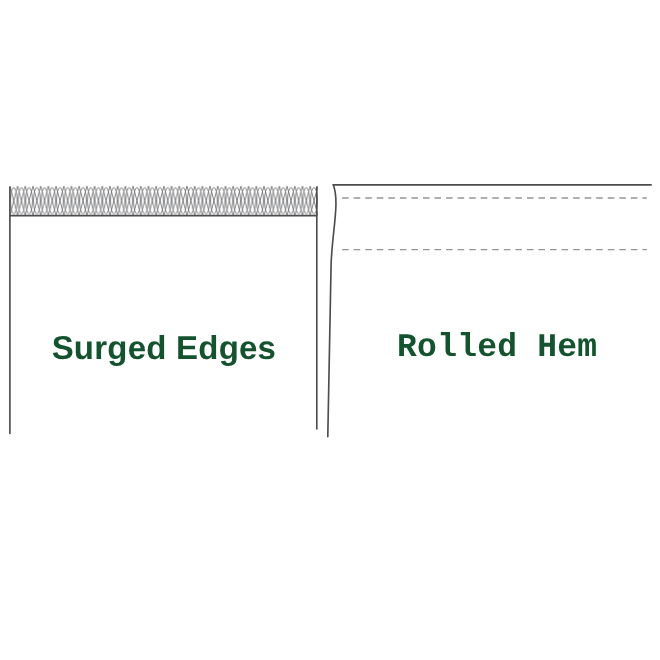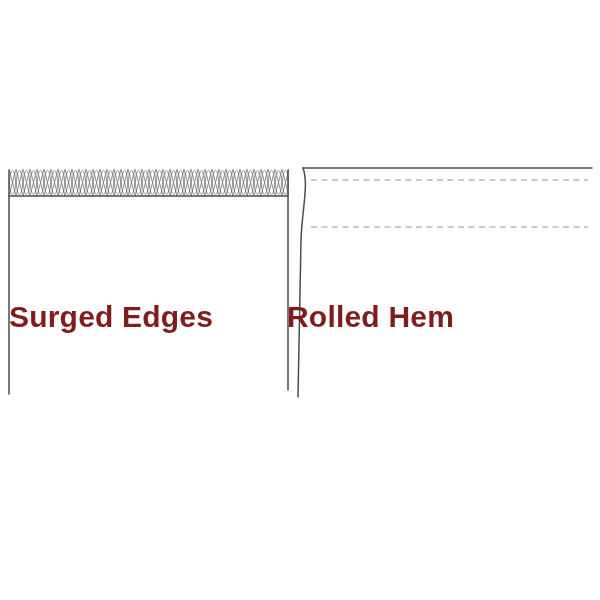--- a/index.html
+++ b/index.html
@@ -16,35 +16,36 @@
     overflow: hidden;
   }
   .canvas svg {
     position: absolute;
     top: 0;
     left: 0;
   }
   .panel-label {
     position: absolute;
     top: 299px;
-    text-align: left;
+    text-align: center;
     font-size: 30px;
     font-weight: 600;
     letter-spacing: 0.2px;
-    color: #7f1d1d;
+    color: #14532d;
     line-height: 36px;
     user-select: none;
   }
   .panel-label.left {
     left: 9px;
     width: 280px;
   }
   .panel-label.right {
-    left: 287px;
+    left: 307px;
     width: 290px;
+    font-family: Liberation Mono, monospace;
   }
 </style>
 </head>
 <body>
 
 <div class="canvas">
 
   <svg width="600" height="600" viewBox="0 0 600 600">
     <defs>
       <pattern id="sergePat" x="9" y="169" width="7" height="27" patternUnits="userSpaceOnUse">

